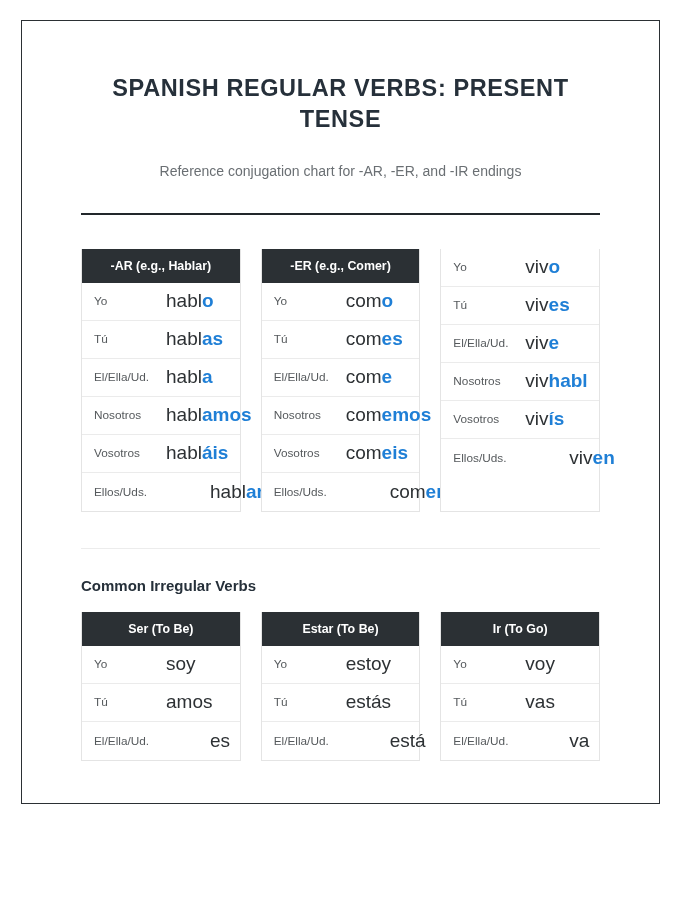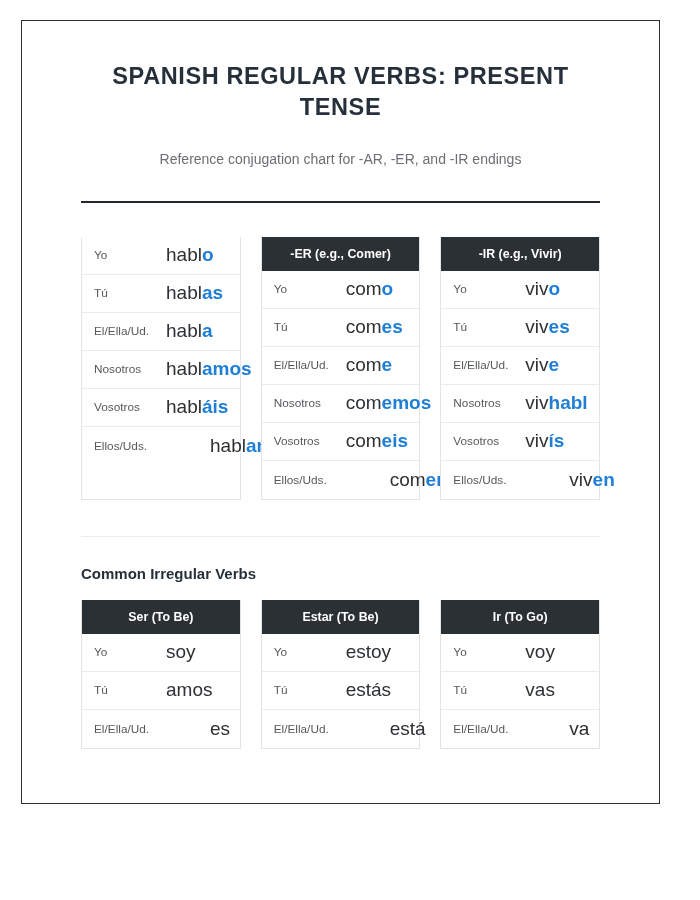--- a/index.html
+++ b/index.html
@@ -24,21 +24,21 @@
     background: #ffffff;
     box-sizing: border-box;
     overflow: hidden;
   }
 
   .page-inner {
     padding: 40px 59px 0 59px;
   }
 
   .doc-title {
-    margin: 0;
+    margin: 12px;
     padding: 0 10px;
     font-size: 23.5px;
     font-weight: bold;
     letter-spacing: 0.6px;
     color: #26303a;
     text-align: center;
     line-height: 1.34;
     text-transform: uppercase;
   }
 
@@ -143,20 +143,21 @@
   <div class="page-inner">
 
     <h1 class="doc-title">SPANISH REGULAR VERBS: PRESENT TENSE</h1>
 
     <p class="doc-subtitle">Reference conjugation chart for -AR, -ER, and -IR endings</p>
 
     <hr class="rule-dark">
 
     <div class="tables-row">
         <div class="vtable">
+          <div class="vtable-head">-AR (e.g., Hablar)</div>
           <div class="vrow">
             <span class="pronoun">Yo</span>
             <span class="form"><span class="stem">habl</span><span class="ending">o</span></span>
           </div>
           <div class="vrow">
             <span class="pronoun">Tú</span>
             <span class="form"><span class="stem">habl</span><span class="ending">as</span></span>
           </div>
           <div class="vrow">
             <span class="pronoun">El/Ella/Ud.</span>
@@ -196,21 +197,20 @@
           <div class="vrow">
             <span class="pronoun">Vosotros</span>
             <span class="form"><span class="stem">com</span><span class="ending">eis</span></span>
           </div>
           <div class="vrow">
             <span class="pronoun">Ellos/Uds.</span>
             <span class="form"><span class="stem">com</span><span class="ending">en</span></span>
           </div>
         </div>
         <div class="vtable">
-          <div class="vtable-head">-IR (e.g., Vivir)</div>
           <div class="vrow">
             <span class="pronoun">Yo</span>
             <span class="form"><span class="stem">viv</span><span class="ending">o</span></span>
           </div>
           <div class="vrow">
             <span class="pronoun">Tú</span>
             <span class="form"><span class="stem">viv</span><span class="ending">es</span></span>
           </div>
           <div class="vrow">
             <span class="pronoun">El/Ella/Ud.</span>

